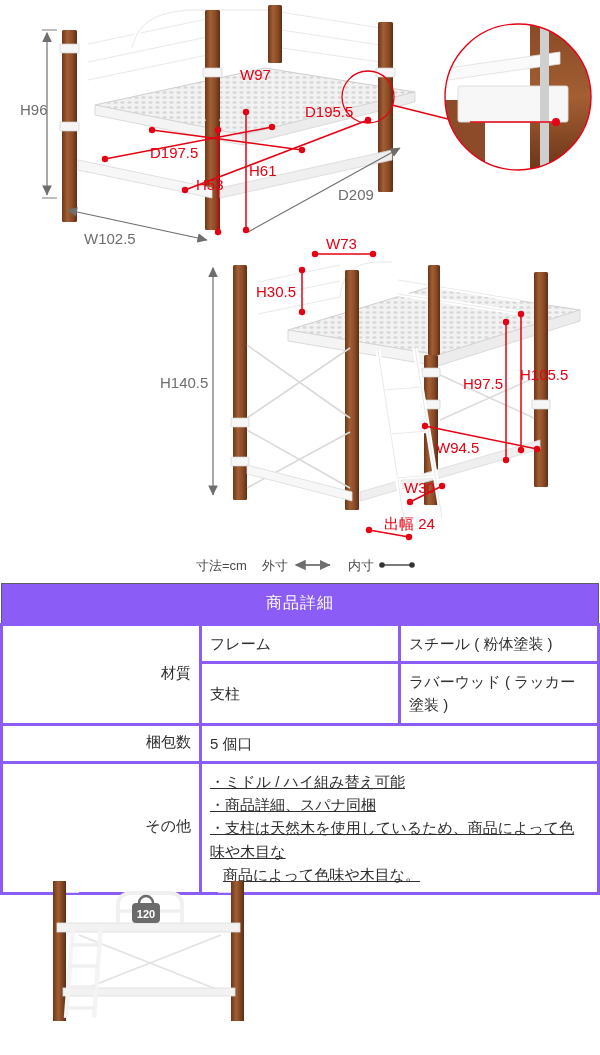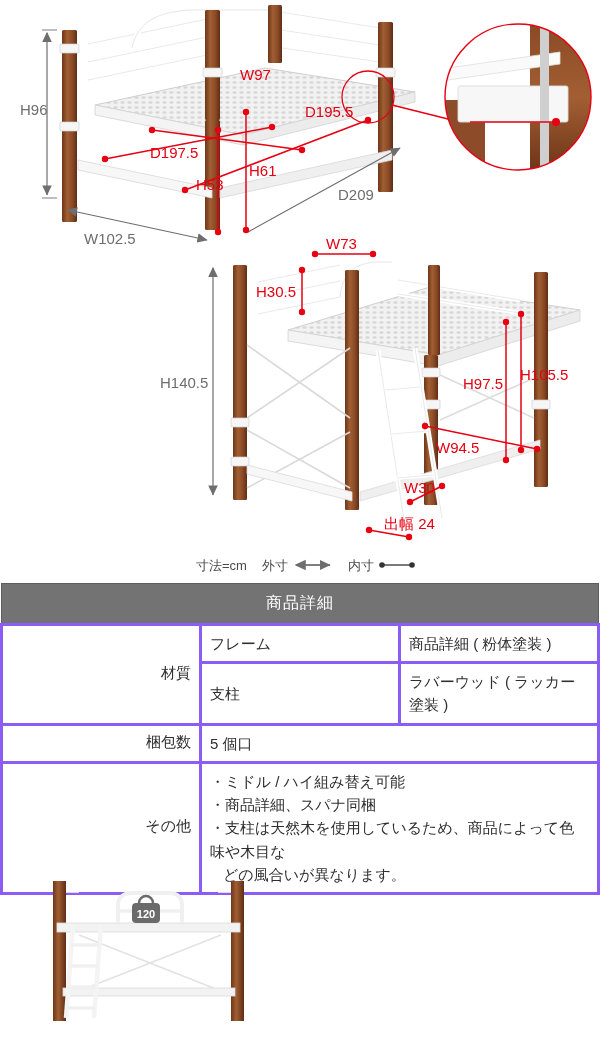--- a/index.html
+++ b/index.html
@@ -24,26 +24,26 @@
   .detail-table{
     position:absolute;left:0;top:583px;width:600px;
     border-collapse:collapse;table-layout:fixed;
     font-size:15px;color:#2e2e2e;
   }
   .detail-table td,.detail-table th{
     border:3px solid #8b5cf6;padding:6px 8px;vertical-align:middle;
     font-weight:normal;line-height:1.55;
   }
   .detail-table .thead{
-    background:#737373;color:#ffffff;text-align:center;
+    background:#8b5cf6;color:#ffffff;text-align:center;
     font-size:16px;letter-spacing:1px;padding:7px 0;border:1px solid #5d5d5d;
   }
   .col-label{width:68px;text-align:right;font-family:Liberation Mono, monospace;}
   .col-sub{width:196px;}
-  .cell-other{padding:10px 8px 12px 8px;}
+  .cell-other{padding:10px 8px 12px 8px;text-decoration:underline;}
   .bullet-line{display:block;text-indent:0;padding-left:0;}
   .bullet-line.wrap{padding-left:13px;text-indent:-13px;}
 
   
   .bottom{position:absolute;left:3px;top:845px;width:600px;height:210px;}
   .bed-side{position:absolute;left:18px;top:18px;width:270px;height:170px;}
 </style>
 </head>
 <body>
 
@@ -366,37 +366,37 @@
   </div>
 
   <table class="detail-table">
     <tbody>
         <tr>
       <th class="thead" colspan="3">商品詳細</th>
     </tr>
     <tr>
       <td class="col-label" rowspan="2">材質</td>
       <td class="col-sub">フレーム</td>
-      <td>商品詳細 ( 粉体塗装 )</td>
+      <td>スチール ( 粉体塗装 )</td>
     </tr>
     <tr>
       <td class="col-sub">支柱</td>
       <td>ラバーウッド ( ラッカー塗装 )</td>
     </tr>
     <tr>
       <td class="col-label">梱包数</td>
       <td colspan="2">5 個口</td>
     </tr>
     <tr>
       <td class="col-label">その他</td>
       <td class="cell-other" colspan="2">
         <span class="bullet-line">・ミドル / ハイ組み替え可能</span>
         <span class="bullet-line">・商品詳細、スパナ同梱</span>
         <span class="bullet-line">・支柱は天然木を使用しているため、商品によって色味や木目な</span>
-        <span class="bullet-line wrap" style="padding-left:13px;text-indent:0;">どの風合いが異なります。</span>
+        <span class="bullet-line wrap" style="padding-left:13px;text-indent:0;">商品によって色味や木目な。</span>
       </td>
     </tr>
   </tbody>
     </table>
 
   <div class="bottom">
     <svg class="bed-side" viewBox="0 0 270 170" xmlns="http://www.w3.org/2000/svg">
       <defs>
         <linearGradient id="wood2" x1="0" y1="0" x2="1" y2="0">
           <stop offset="0%" stop-color="#6d3518"></stop>

